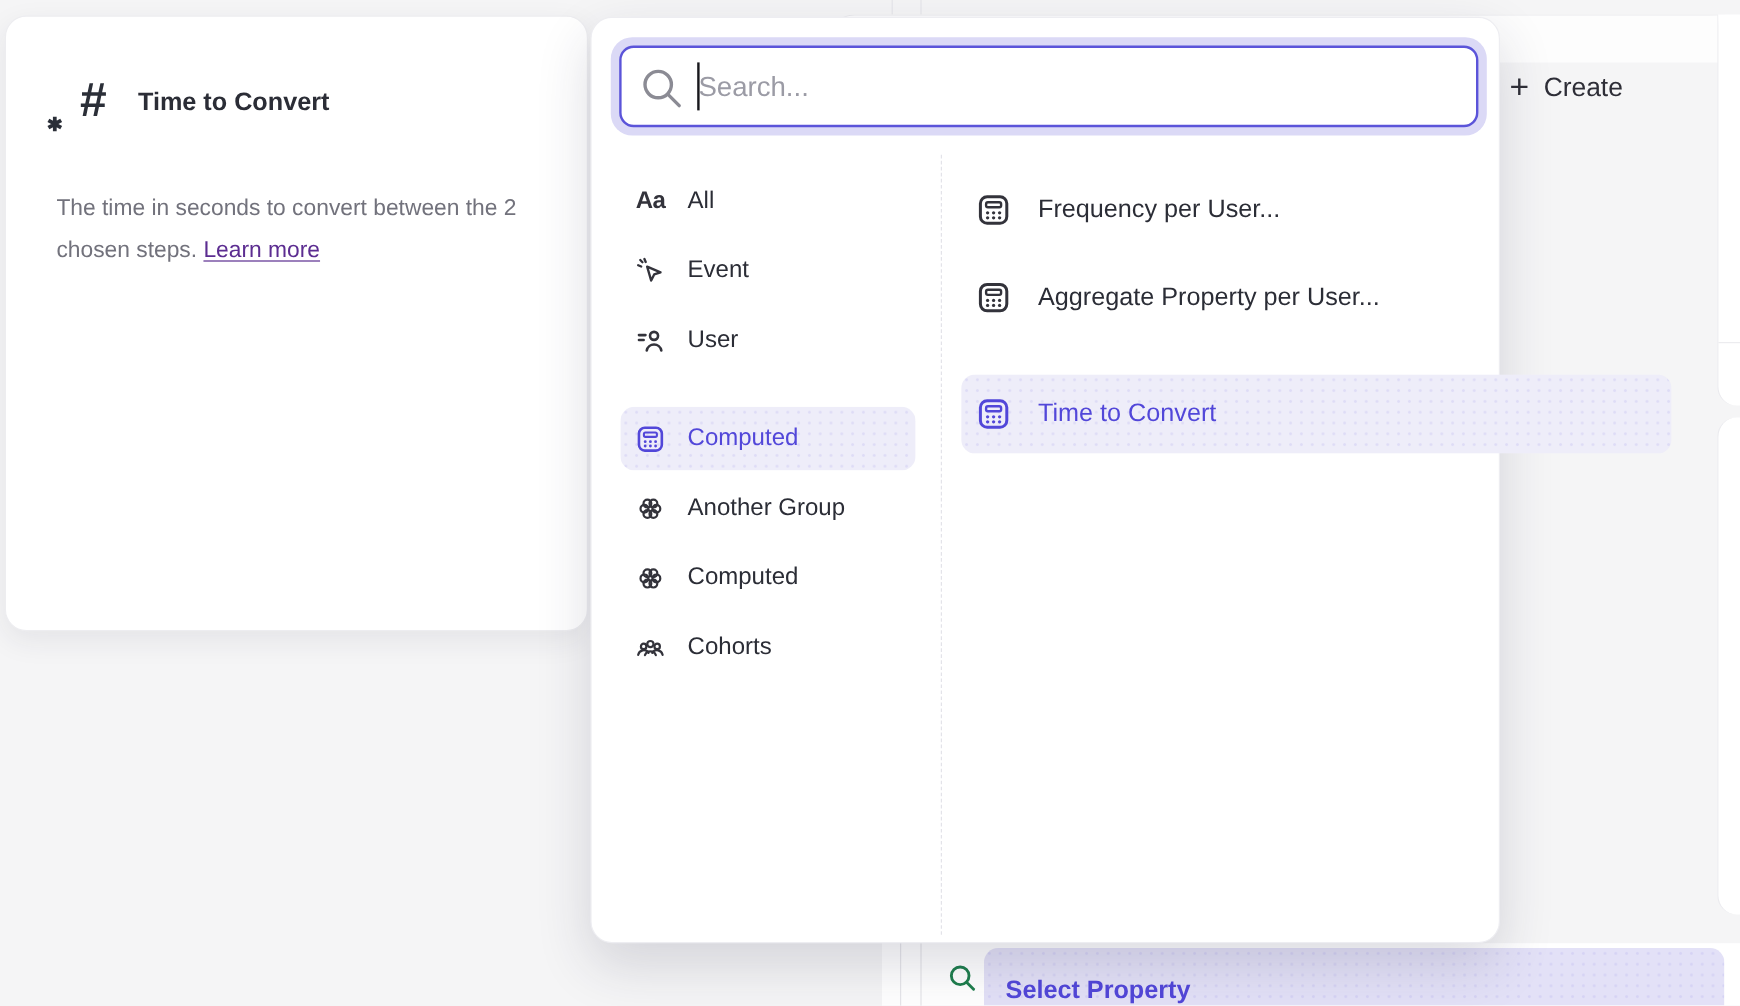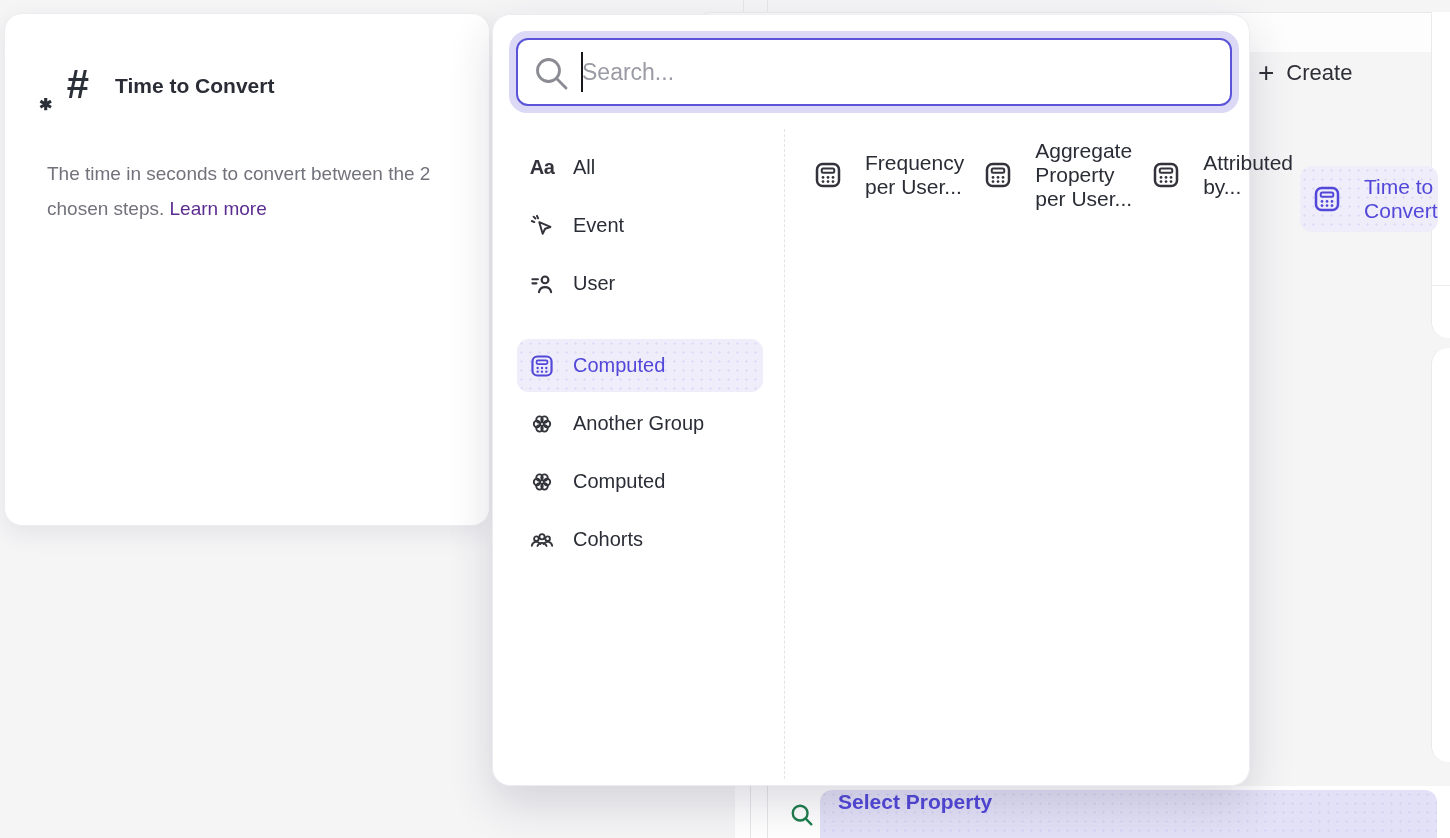--- a/index.html
+++ b/index.html
@@ -15,35 +15,35 @@
   .strip-a { top:12px; height:326px; border-bottom-left-radius:16px; }
   .strip-b { top:348px; height:414px; border-top-left-radius:16px; border-bottom-left-radius:16px; }
   .strip-divider { position:absolute; left:1432px; top:285px; width:18px; height:1px; background:#ececef; }
 
   
   .bottom-strip { position:absolute; left:735px; top:786px; width:715px; height:52px; background:#ffffff; }
   .select-pill { position:absolute; left:820px; top:790px; width:617px; height:48px;
     background:#e3e1f7; border-radius:12px 12px 0 0;
     background-image: radial-gradient(rgba(82,71,217,0.09) 1px, transparent 1.3px);
     background-size:9px 9px;
-    display:flex; align-items:flex-start; padding-left:18px; }
+    display:flex; align-items:flex-end; padding-left:18px; }
   .select-pill-label { font-size:21px; font-weight:600; color:#5247d9; }
   .green-search { position:absolute; left:789px; top:802px; }
 
   
   .tooltip-card { position:absolute; left:4px; top:13px; width:486px; height:513px;
     background:#ffffff; border:1px solid #ededf0; border-radius:18px;
     box-shadow:0 8px 24px rgba(40,40,70,0.08); z-index:3; }
   .tt-icon { position:absolute; left:36px; top:46px; width:48px; height:52px; color:#2b2f38; }
   .tt-hash { position:absolute; right:0; top:0; font-size:40px; font-weight:700; line-height:48px; }
   .tt-star { position:absolute; left:-2px; bottom:-2px; font-size:16px; font-weight:700; }
   .tt-title { position:absolute; left:110px; top:60px; font-size:21px; font-weight:700; color:#2b2d36; }
   .tt-desc { position:absolute; left:42px; top:142px; width:400px;
     font-size:19px; line-height:35px; color:#72727c; }
-  .tt-link { color:#5c2d91; text-underline-offset:3px; cursor:pointer; }
+  .tt-link { color:#5c2d91; text-decoration:underline; text-underline-offset:3px; cursor:pointer; }
 
   
   .dropdown { position:absolute; left:492px; top:14px; width:758px; height:772px;
     background:#ffffff; border:1px solid #ededf1; border-radius:18px;
     box-shadow:0 18px 45px rgba(40,40,70,0.16); z-index:4; }
 
   .search-ring { position:absolute; left:16px; top:16px; width:730px; height:82px;
     border-radius:18px; background:#dbd9f6; }
   .search-input { position:absolute; left:7px; top:7px; width:716px; height:68px;
     border-radius:12px; border:2px solid #5b54d9; background:#ffffff;
@@ -64,21 +64,21 @@
   .cat-pane { position:absolute; left:16px; top:126px; width:262px;
     display:flex; flex-direction:column; gap:5px; }
   .cat-row { height:53px; margin:0 8px; border-radius:12px;
     display:flex; align-items:center; gap:18px; padding-left:12px;
     font-size:20px; font-weight:500; color:#2b2d36; cursor:pointer;text-align:right; }
   .cat-icon { width:26px; height:26px; flex:0 0 26px; color:#33333b;
     display:flex; align-items:center; justify-content:center; }
   .aa-glyph { font-size:20px; font-weight:600; color:#33333b; letter-spacing:-0.5px; }
 
   .items-pane { position:absolute; left:308px; top:127px; width:592px;
-    display:flex; flex-direction:row; gap:7px; }
+    display:flex; flex-direction:column; gap:7px; }
   .item-row { height:66px; border-radius:12px;
     display:flex; align-items:center; gap:22px; padding-left:12px;
     font-size:21px; font-weight:500; color:#2b2d36; cursor:pointer; }
   .item-icon { width:30px; height:30px; flex:0 0 30px; color:#33333b;
     display:flex; align-items:center; justify-content:center; }
 
   .selected { background-color:#eeedf9;
     background-image: radial-gradient(rgba(82,71,217,0.10) 1px, transparent 1.3px);
     background-size:9px 9px; color:#5247d9;margin-top:24px; }
   .selected .cat-icon, .selected .item-icon, .selected .aa-glyph { color:#5247d9; }
@@ -261,35 +261,20 @@
             <circle cx="12" cy="13.9" r="1.1" fill="currentColor" stroke="none"></circle>
             <circle cx="16" cy="13.9" r="1.1" fill="currentColor" stroke="none"></circle>
           <circle cx="8" cy="17.2" r="1.1" fill="currentColor" stroke="none"></circle>
             <circle cx="12" cy="17.2" r="1.1" fill="currentColor" stroke="none"></circle>
             <circle cx="16" cy="17.2" r="1.1" fill="currentColor" stroke="none"></circle>
         </svg>
       </span>
       <span>Aggregate Property per User...</span>
     </div>
 
-    <div class="item-row">
-      <span class="item-icon">
-        <svg width="30" height="30" viewBox="0 0 24 24" fill="none" stroke="currentColor">
-          <rect x="3.2" y="3.2" width="17.6" height="17.6" rx="4.5" stroke-width="2"></rect>
-          <rect x="7" y="6.8" width="10" height="3.4" rx="1.2" stroke-width="1.6"></rect>
-          <circle cx="8" cy="13.9" r="1.1" fill="currentColor" stroke="none"></circle>
-            <circle cx="12" cy="13.9" r="1.1" fill="currentColor" stroke="none"></circle>
-            <circle cx="16" cy="13.9" r="1.1" fill="currentColor" stroke="none"></circle>
-          <circle cx="8" cy="17.2" r="1.1" fill="currentColor" stroke="none"></circle>
-            <circle cx="12" cy="17.2" r="1.1" fill="currentColor" stroke="none"></circle>
-            <circle cx="16" cy="17.2" r="1.1" fill="currentColor" stroke="none"></circle>
-        </svg>
-      </span>
-      <span>Attributed by...</span>
-    </div>
 
     <div class="item-row selected">
       <span class="item-icon">
         <svg width="30" height="30" viewBox="0 0 24 24" fill="none" stroke="currentColor">
           <rect x="3.2" y="3.2" width="17.6" height="17.6" rx="4.5" stroke-width="2"></rect>
           <rect x="7" y="6.8" width="10" height="3.4" rx="1.2" stroke-width="1.6"></rect>
           <circle cx="8" cy="13.9" r="1.1" fill="currentColor" stroke="none"></circle>
             <circle cx="12" cy="13.9" r="1.1" fill="currentColor" stroke="none"></circle>
             <circle cx="16" cy="13.9" r="1.1" fill="currentColor" stroke="none"></circle>
           <circle cx="8" cy="17.2" r="1.1" fill="currentColor" stroke="none"></circle>

